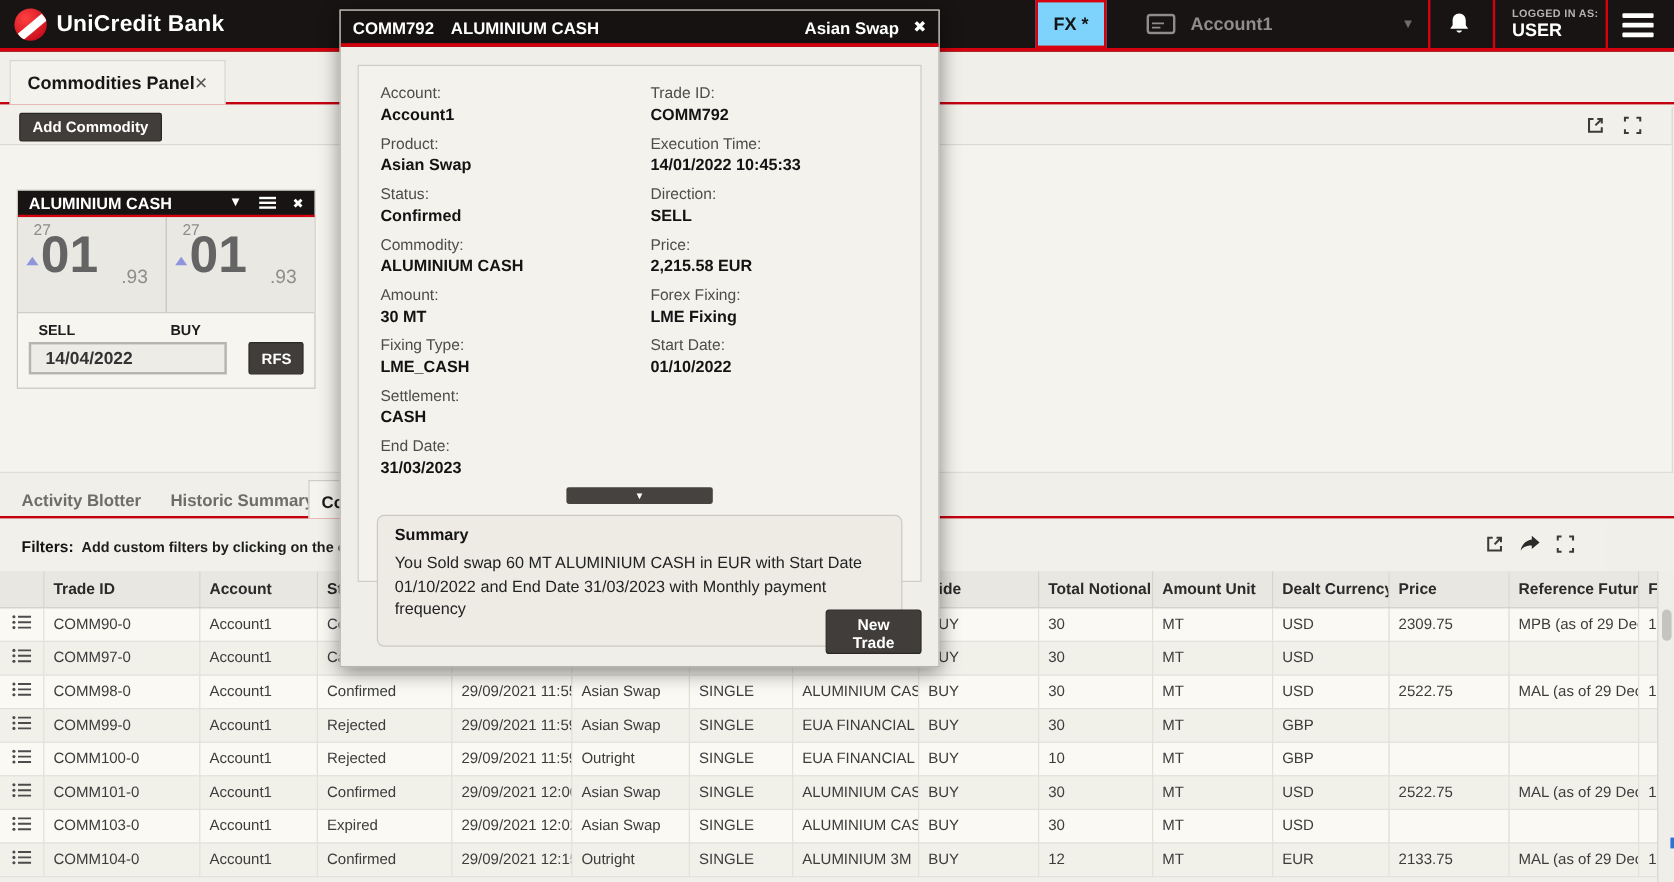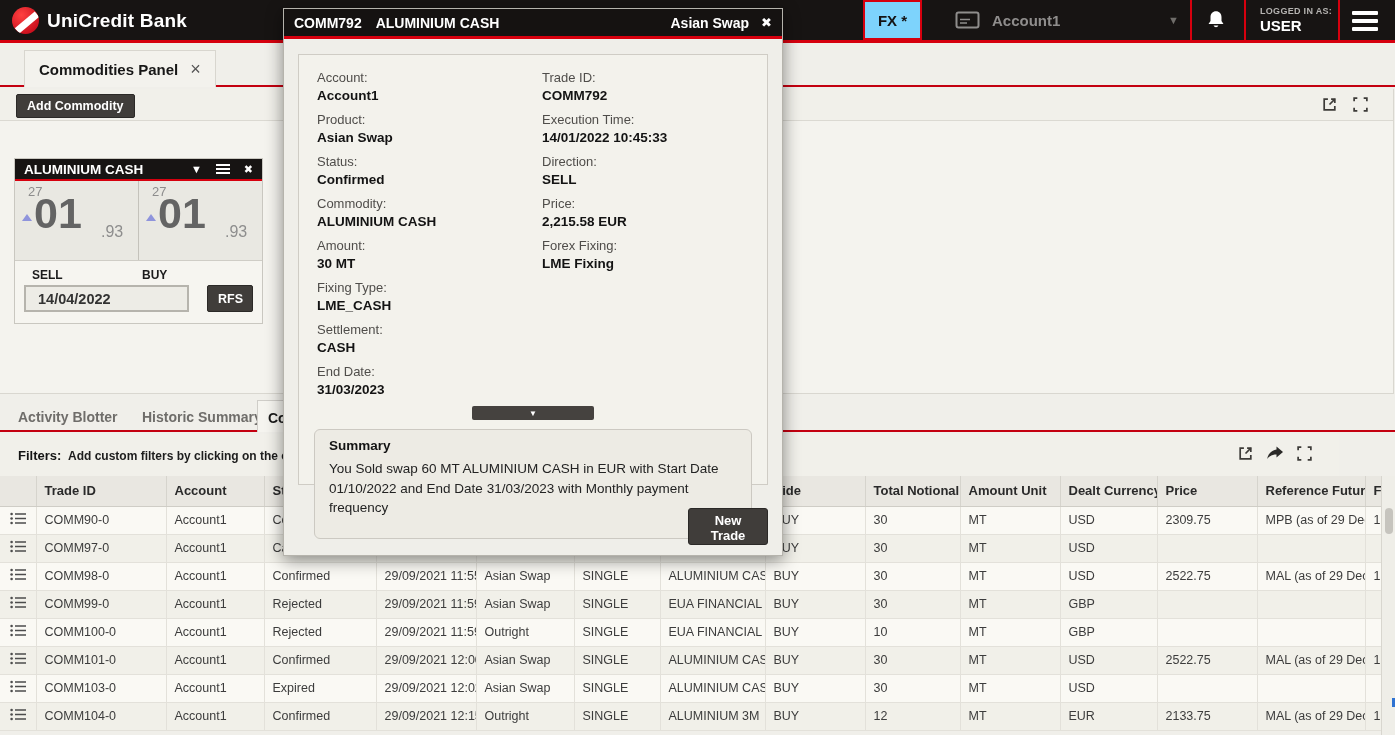--- a/index.html
+++ b/index.html
@@ -28,22 +28,22 @@
   .bell { position:absolute; left:1205px; top:9px; }
   .userblock { position:absolute; left:1260px; top:6px; }
   .userblock .li { color:#b5b3b1; font-size:9px; font-weight:bold; letter-spacing:.3px; }
   .userblock .un { color:#fff; font-size:15px; font-weight:bold; margin-top:1px; }
   .burger { position:absolute; left:1352px; top:11px; width:26px; cursor:pointer; }
   .burger div { height:4px; background:#fff; border-radius:1px; margin-bottom:4px; }
 
   
   .ws-strip { position:absolute; top:49px; left:0; width:1395px; height:38px; border-bottom:2px solid #c40010; }
   .ws-tab { position:absolute; left:8px; top:1px; height:37px; padding:0 14px; display:flex;
-    align-items:center; gap:12px; background:#f3f2ed; border:1px solid #d8d6cf; border-bottom:none;
-    font-weight:bold; font-size:15px; color:#171717; cursor:pointer;margin-left:16px; }
+    align-items:center; background:#f3f2ed; border:1px solid #d8d6cf; border-bottom:none;
+    font-weight:bold; font-size:15px; color:#171717; cursor:pointer; }
   .ws-close { color:#555; font-size:18px; font-weight:normal; cursor:pointer; }
 
   
   .panel { position:absolute; top:89px; left:0; width:1394px; height:305px;
     background:#f1f0ea; border-right:1px solid #d9d7d0; border-bottom:1px solid #d9d7d0; }
   .btn-dark { background:#403d3a; color:#fff; font-weight:bold; border:1px solid #2b2927;
     border-radius:2px; font-size:12.5px; padding:4px 10px; cursor:pointer;
     font-family:"Liberation Sans", sans-serif; }
   .add-commodity { position:absolute; left:16px; top:5px; }
   .panel-icons { position:absolute; right:24px; top:7px; display:flex; gap:14px; }
@@ -593,20 +593,24 @@
             <div class="fvalue">SELL</div>
           </div>
           <div class="field">
             <div class="flabel">Price:</div>
             <div class="fvalue">2,215.58 EUR</div>
           </div>
           <div class="field">
             <div class="flabel">Forex Fixing:</div>
             <div class="fvalue">LME Fixing</div>
           </div>
+          <div class="field">
+            <div class="flabel">Start Date:</div>
+            <div class="fvalue">01/10/2022</div>
+          </div>
       </div>
     </div>
     <button class="collapse-btn">▼</button>
     <div class="summary-box">
       <div class="summary-title">Summary</div>
       <p class="summary-text">You Sold swap 60 MT ALUMINIUM CASH in EUR with Start Date 01/10/2022 and End Date 31/03/2023 with Monthly payment frequency</p>
     </div>
   </div>
   <button class="btn-dark new-trade">New Trade</button>
 </div>

